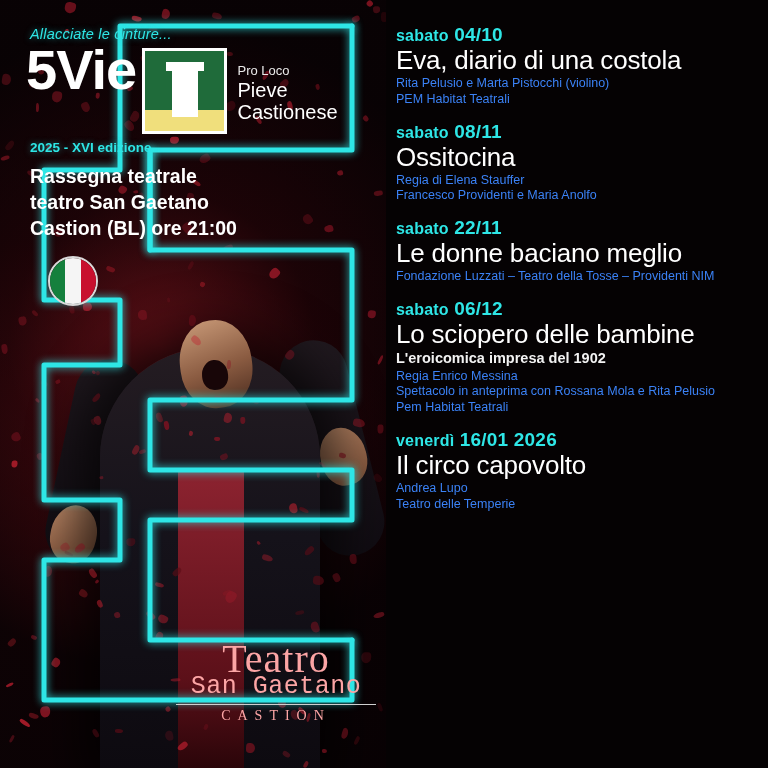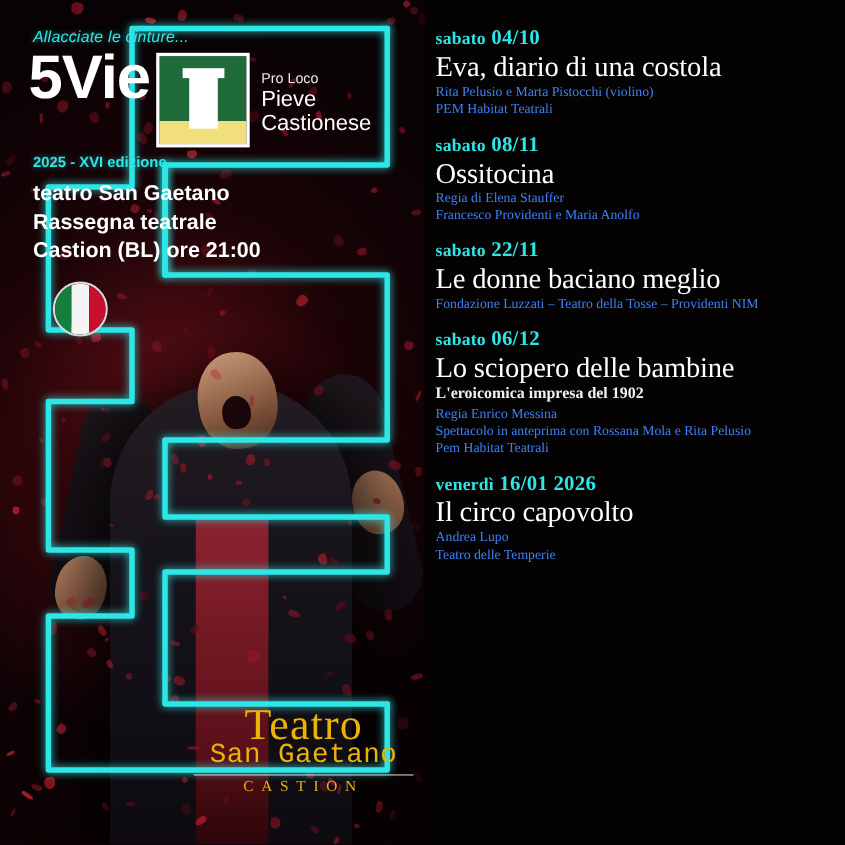--- a/index.html
+++ b/index.html
@@ -191,21 +191,21 @@
   .flag .g { background: #15803d; }
   .flag .w { background: #f5f5f5; }
   .flag .r { background: #c8102e; }
 
   
   .teatro {
     position: absolute;
     left: 176px; bottom: 44px;
     width: 200px;
     text-align: center;
-    color: #eab308;
+    color: #fca5a5;
   }
   .teatro .t1 {
     font-family: "Liberation Serif", serif;
     font-size: 40px;
     letter-spacing: 1px;
     line-height: .95;
   }
   .teatro .t2 {
     font-family: Liberation Mono, monospace;
     font-size: 25px;
@@ -221,21 +221,21 @@
     margin-top: 4px;
     padding-top: 3px;
   }
 
   
   .listing {
     position: absolute;
     left: 396px; top: 24px;
     width: 356px;
   }
-  .show { margin-bottom: 13px; font-family: Liberation Serif, serif; }
+  .show { margin-bottom: 13px; }
   .show-date {
     font-size: 19px;
     font-weight: bold;
     color: #2ee6e6;
     margin-bottom: 1px;
     letter-spacing: .2px;
   }
   .show-date .dow { font-size: 16px; }
   .show-title {
     font-size: 26px;
@@ -452,22 +452,22 @@
       <div class="logo-box">
         <div class="logo-tower"></div>
       </div>
       <div class="proloco">
         <div class="small">Pro Loco</div>
         <div class="big">Pieve Castionese</div>
       </div>
     </div>
     <div class="edition">2025 - XVI edizione</div>
     <div class="venue">
+      <div>Rassegna teatrale</div>
       <div>teatro San Gaetano</div>
-      <div>Rassegna teatrale</div>
       <div>Castion (BL) ore 21:00</div>
     </div>
   </div>
 
   <div class="flag">
     <i class="g"></i>
     <i class="w"></i>
     <i class="r"></i>
   </div>
 

